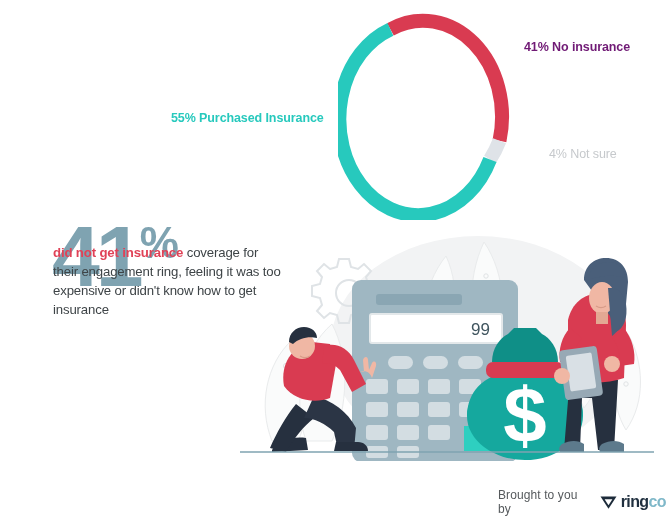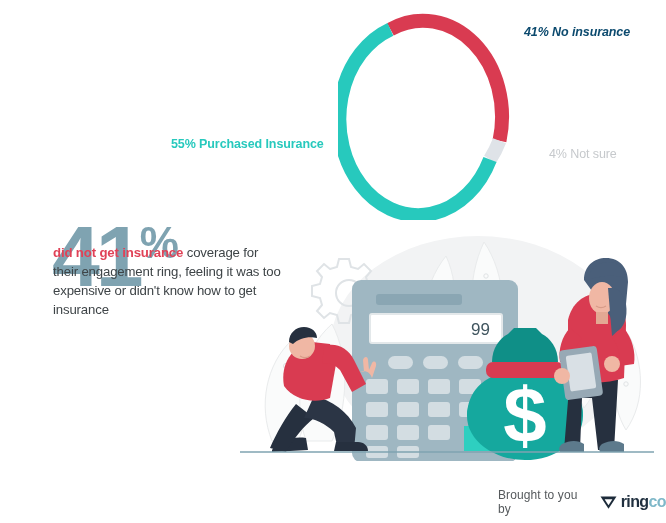--- a/index.html
+++ b/index.html
@@ -36,27 +36,26 @@
 
   .chart-label {
     position: absolute;
     font-weight: bold;
     font-size: 12.5px;
     letter-spacing: -0.1px;
     white-space: nowrap;
   }
   .label-no-ins {
     left: 524px;
-    top: 25px;
-    color: #0c4a6e;
-    font-style: italic;
+    top: 40px;
+    color: #701a75;
   }
   .label-purchased {
     left: 171px;
-    top: 137px;
+    top: 111px;
     color: #27c9bd;
   }
   .label-not-sure {
     left: 549px;
     top: 147px;
     color: #c6c9cc;
     font-weight: normal;
   }
 
   

